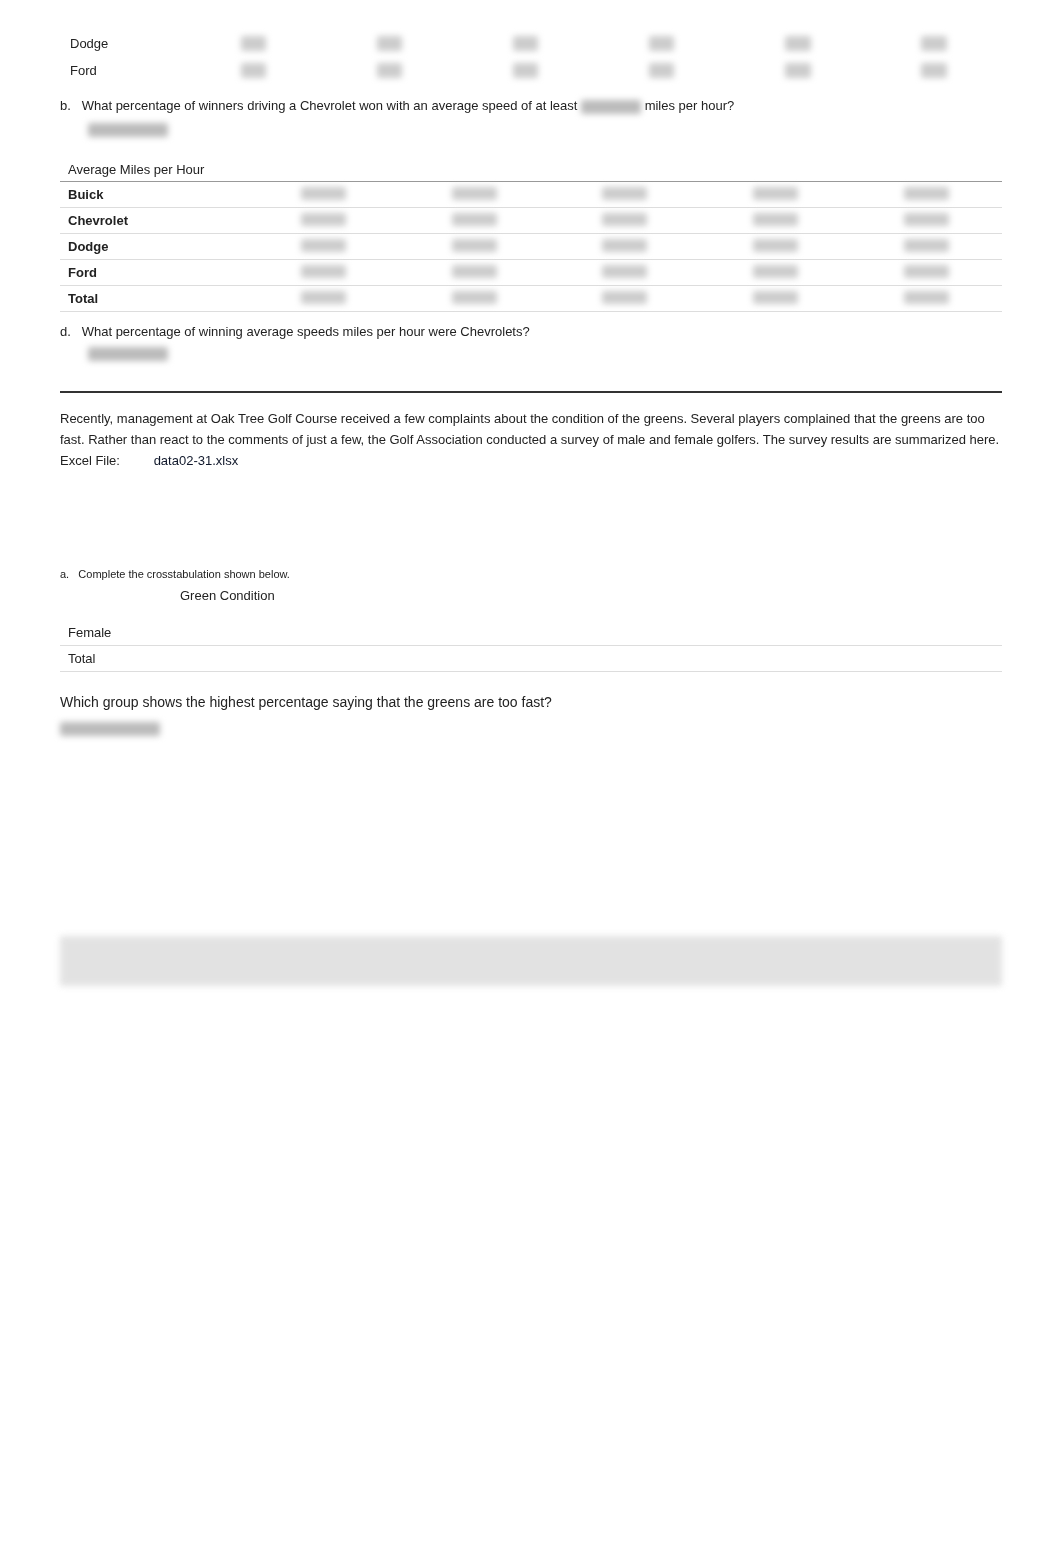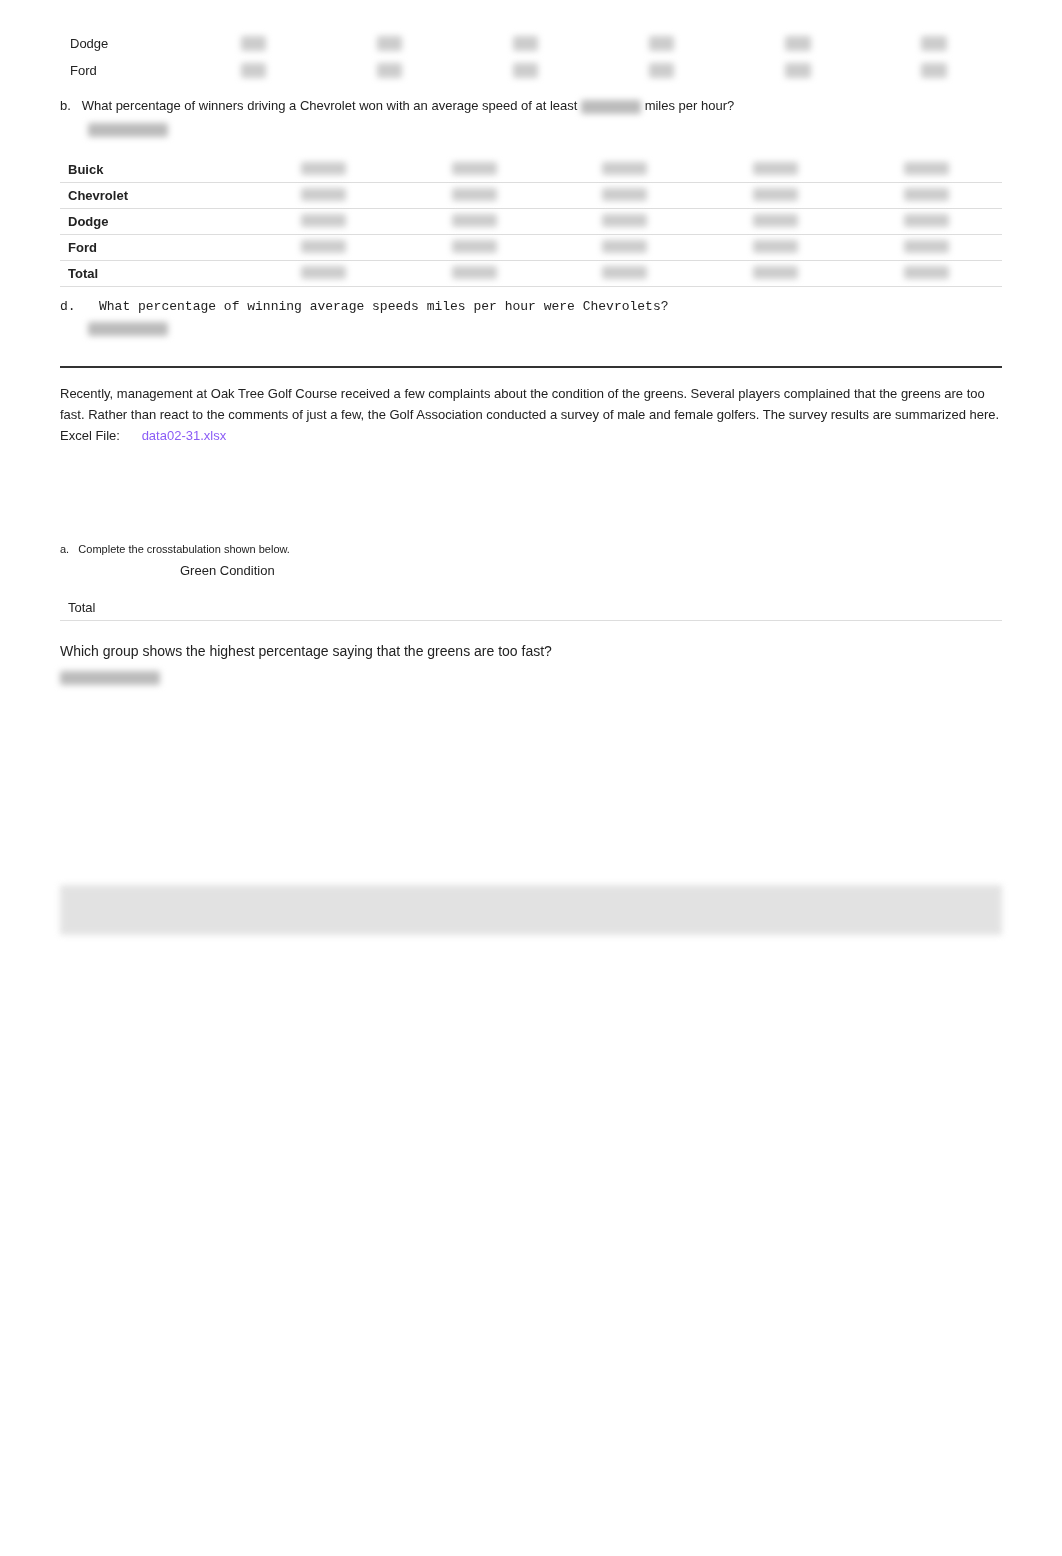--- a/index.html
+++ b/index.html
@@ -97,39 +97,39 @@
     }
     .main-table th.col-header {
       font-weight: normal;
     }
 
     
     .question-d {
       margin-top: 8px;
       font-size: 13px;
       line-height: 1.5;
-      font-family: Liberation Mono, monospace;
     }
 
     
     .divider {
       border: none;
       border-top: 2px solid #333;
       margin: 30px 0 16px 0;
     }
 
     
     .golf-intro {
       font-size: 13px;
       line-height: 1.6;
       color: #222;
     }
     .excel-link {
-      color: #8b5cf6;
+      color: #0f172a;
       text-decoration: none;
+      margin-left: 12px;
     }
     .excel-line {
       font-size: 13px;
       margin-top: 2px;
     }
 
     
     .part-a-label {
       font-size: 11px;
       margin: 40px 0 8px 0;
@@ -211,20 +211,23 @@
   <span>What percentage of winners driving a Chevrolet won with an average speed of at least <span class="answer-blank"></span> miles per hour?</span>
 </div>
 
 <div style="margin-left: 28px; margin-top: 4px; margin-bottom: 10px;">
   <span class="answer-blank" style="width:80px; height:14px;"></span>
 </div>
 
 <div class="main-table-container">
   <table class="main-table">
     <thead>
+      <tr>
+        <th colspan="6" class="table-title">Average Miles per Hour</th>
+      </tr>
     </thead>
     <tbody>
 
       <tr>
         <td class="row-label">Buick</td>
         <td><span class="blurred-cell">&nbsp;&nbsp;&nbsp;&nbsp;&nbsp;</span></td>
         <td><span class="blurred-cell">&nbsp;&nbsp;&nbsp;&nbsp;&nbsp;</span></td>
         <td><span class="blurred-cell">&nbsp;&nbsp;&nbsp;&nbsp;&nbsp;</span></td>
         <td><span class="blurred-cell">&nbsp;&nbsp;&nbsp;&nbsp;&nbsp;</span></td>
         <td><span class="blurred-cell">&nbsp;&nbsp;&nbsp;&nbsp;&nbsp;</span></td>
@@ -292,20 +295,26 @@
 <div class="part-a-label">
   <span>a.</span>&nbsp;&nbsp;
   <span>Complete the crosstabulation shown below.</span>
 </div>
 
 <div class="green-condition-label">Green Condition</div>
 
 <table class="crosstab">
   <tbody>
     <tr>
+      <td class="row-label">Female</td>
+      <td></td>
+      <td></td>
+      <td></td>
+    </tr>
+    <tr>
       <td class="row-label">Total</td>
       <td></td>
       <td></td>
       <td></td>
     </tr>
   </tbody>
 </table>
 
 <div class="which-group-question">
   <span>Which group shows the highest percentage saying that the greens are too fast?</span>

